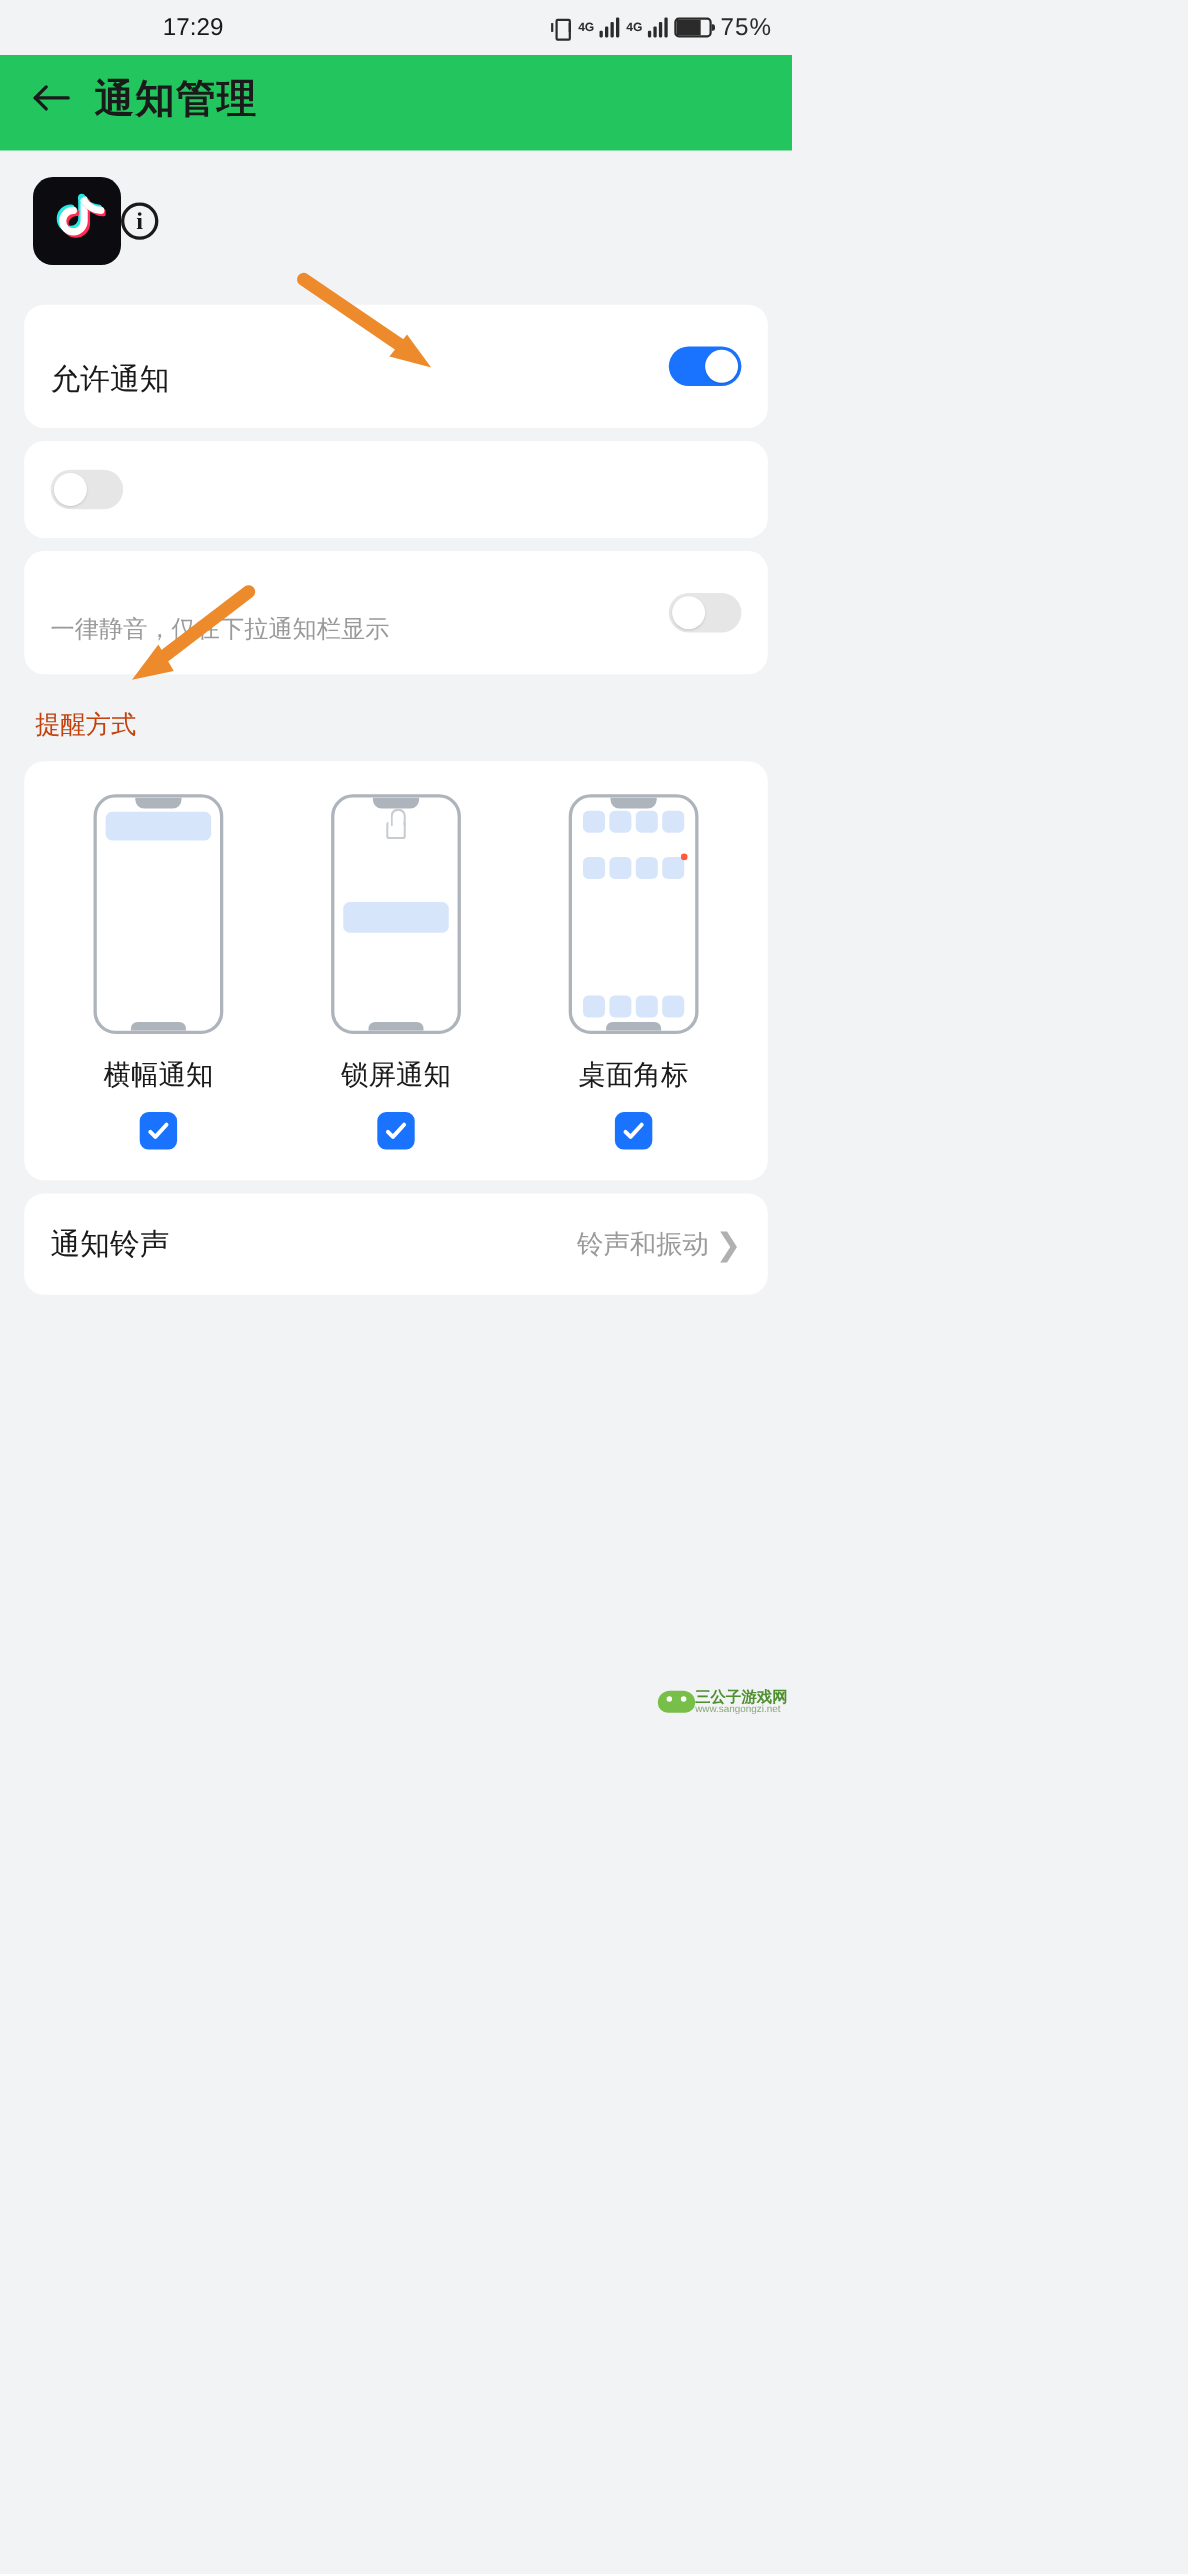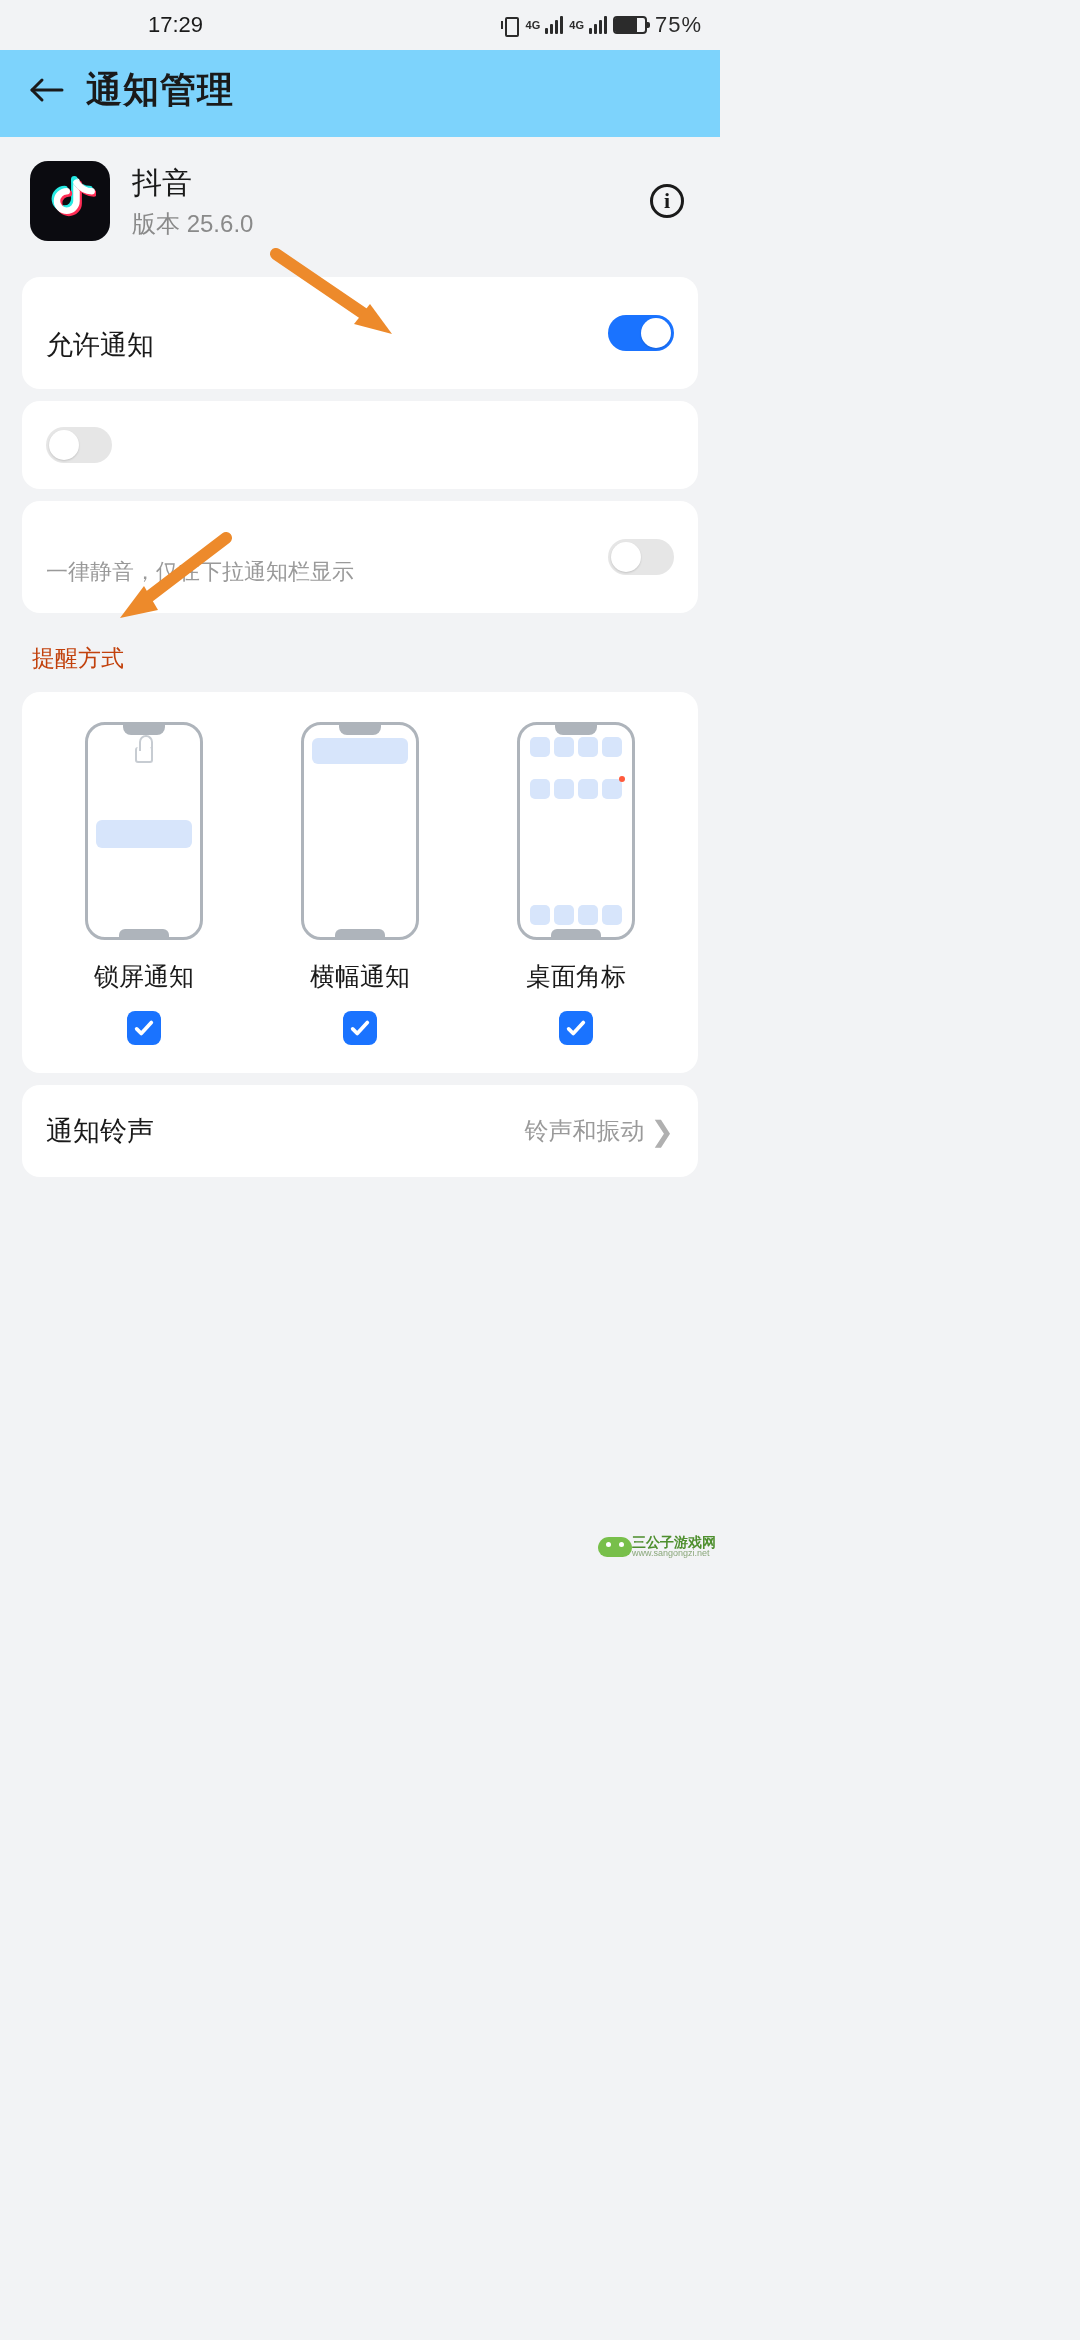--- a/index.html
+++ b/index.html
@@ -36,21 +36,21 @@
   .vib-icon::before { content:""; position:absolute; left:5px; top:2px; width:10px; height:16px; border:2px solid #2b2b2b; border-radius:2px; }
   .vib-icon::after { content:""; position:absolute; left:1px; top:6px; width:2px; height:8px; background:#2b2b2b; box-shadow:16px 0 0 #2b2b2b; }
   .batt-icon { display:inline-block; width:34px; height:18px; border:2px solid #2b2b2b; border-radius:4px; position:relative; margin-right:2px; }
   .batt-icon::after { content:""; position:absolute; right:-5px; top:4px; width:3px; height:6px; background:#2b2b2b; border-radius:0 2px 2px 0; }
   .batt-icon span { display:block; height:100%; width:75%; background:#2b2b2b; border-radius:1px 0 0 1px; }
 
   
   .header {
     display:flex; align-items:center;
     padding:16px 28px 22px 28px;
-    background:#7dd3fc;
+    background:#22c55e;
     text-align:center;
   }
   .back-arrow { font-size:40px; font-weight:300; color:#1a1a1a; margin-right:22px; line-height:1; }
   .header-title { font-size:36px; font-weight:600; letter-spacing:1px; }
 
   
   .app-row {
     display:flex; align-items:center;
     padding:24px 30px 26px 30px;
     background:#f2f3f5;
@@ -250,26 +250,20 @@
   <div class="app-icon">
     <svg class="note-svg" viewBox="0 0 48 48">
       <path d="M30 6 v18 a9 9 0 1 1 -9 -9" fill="none" stroke="#27e9e3" stroke-width="6" stroke-linecap="round" transform="translate(-2,-2)"></path>
       <path d="M30 6 v18 a9 9 0 1 1 -9 -9" fill="none" stroke="#ff2d55" stroke-width="6" stroke-linecap="round" transform="translate(2,2)"></path>
       <path d="M30 6 v18 a9 9 0 1 1 -9 -9" fill="none" stroke="#ffffff" stroke-width="6" stroke-linecap="round"></path>
       <path d="M30 7 q6 8 14 8" fill="none" stroke="#27e9e3" stroke-width="6" stroke-linecap="round" transform="translate(-2,-2)"></path>
       <path d="M30 7 q6 8 14 8" fill="none" stroke="#ff2d55" stroke-width="6" stroke-linecap="round" transform="translate(2,2)"></path>
       <path d="M30 7 q6 8 14 8" fill="none" stroke="#ffffff" stroke-width="6" stroke-linecap="round"></path>
     </svg>
   </div>
-  <div class="app-texts">
-    <div class="app-name">抖音</div>
-    <div class="app-version">
-      <span>版本 </span><span>25.6.0</span>
-    </div>
-  </div>
   <div class="info-circle">i</div>
 </div>
 
 <div class="card first">
   <div class="row">
     <div class="row-texts">
       <div class="row-title">允许通知</div>
     </div>
     <div class="switch on">
         <div class="knob"></div>
@@ -292,48 +286,48 @@
     </div>
     <div class="switch off">
         <div class="knob"></div>
       </div>
   </div>
 </div>
 
 <div class="section-title">提醒方式</div>
 
 <div class="alert-card">
+  <div class="alert-opt">
+    <div class="phone banner">
+      <div class="notch-top"></div>
+      <div class="notif-bar"></div>
+      <div class="notch-bot"></div>
+    </div>
+    <div class="alert-label">横幅通知</div>
+    <div class="checkbox">
+      <svg viewBox="0 0 24 24" fill="none" stroke="#fff" stroke-width="4" stroke-linecap="round" stroke-linejoin="round">
+          <polyline points="4,13 9,18 20,6"></polyline>
+        </svg>
+    </div>
+  </div>
   <div class="alert-opt">
     <div class="phone lock">
       <div class="notch-top"></div>
       <div class="lock-ico"></div>
       <div class="notif-bar"></div>
       <div class="notch-bot"></div>
     </div>
     <div class="alert-label">锁屏通知</div>
     <div class="checkbox">
       <svg viewBox="0 0 24 24" fill="none" stroke="#fff" stroke-width="4" stroke-linecap="round" stroke-linejoin="round">
           <polyline points="4,13 9,18 20,6"></polyline>
         </svg>
     </div>
   </div>
   <div class="alert-opt">
-    <div class="phone banner">
-      <div class="notch-top"></div>
-      <div class="notif-bar"></div>
-      <div class="notch-bot"></div>
-    </div>
-    <div class="alert-label">横幅通知</div>
-    <div class="checkbox">
-      <svg viewBox="0 0 24 24" fill="none" stroke="#fff" stroke-width="4" stroke-linecap="round" stroke-linejoin="round">
-          <polyline points="4,13 9,18 20,6"></polyline>
-        </svg>
-    </div>
-  </div>
-  <div class="alert-opt">
     <div class="phone home">
       <div class="notch-top"></div>
       <div class="grid">
         <div class="grid-row">
             <span></span>
             <span></span>
             <span></span>
             <span></span>
           </div>
         <div class="grid-row">

